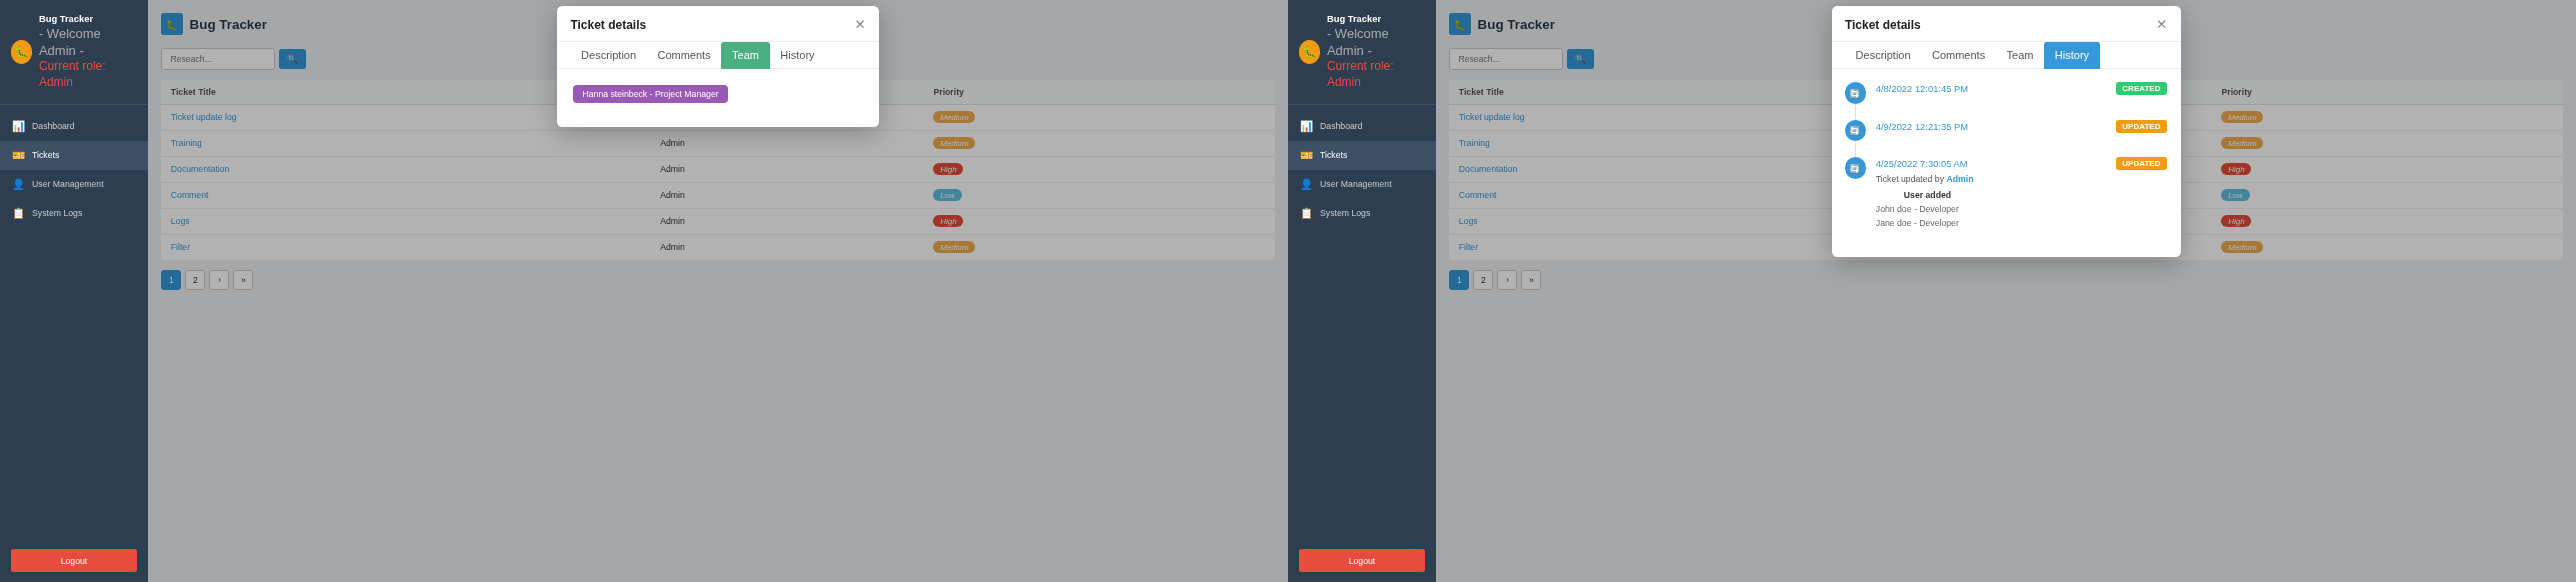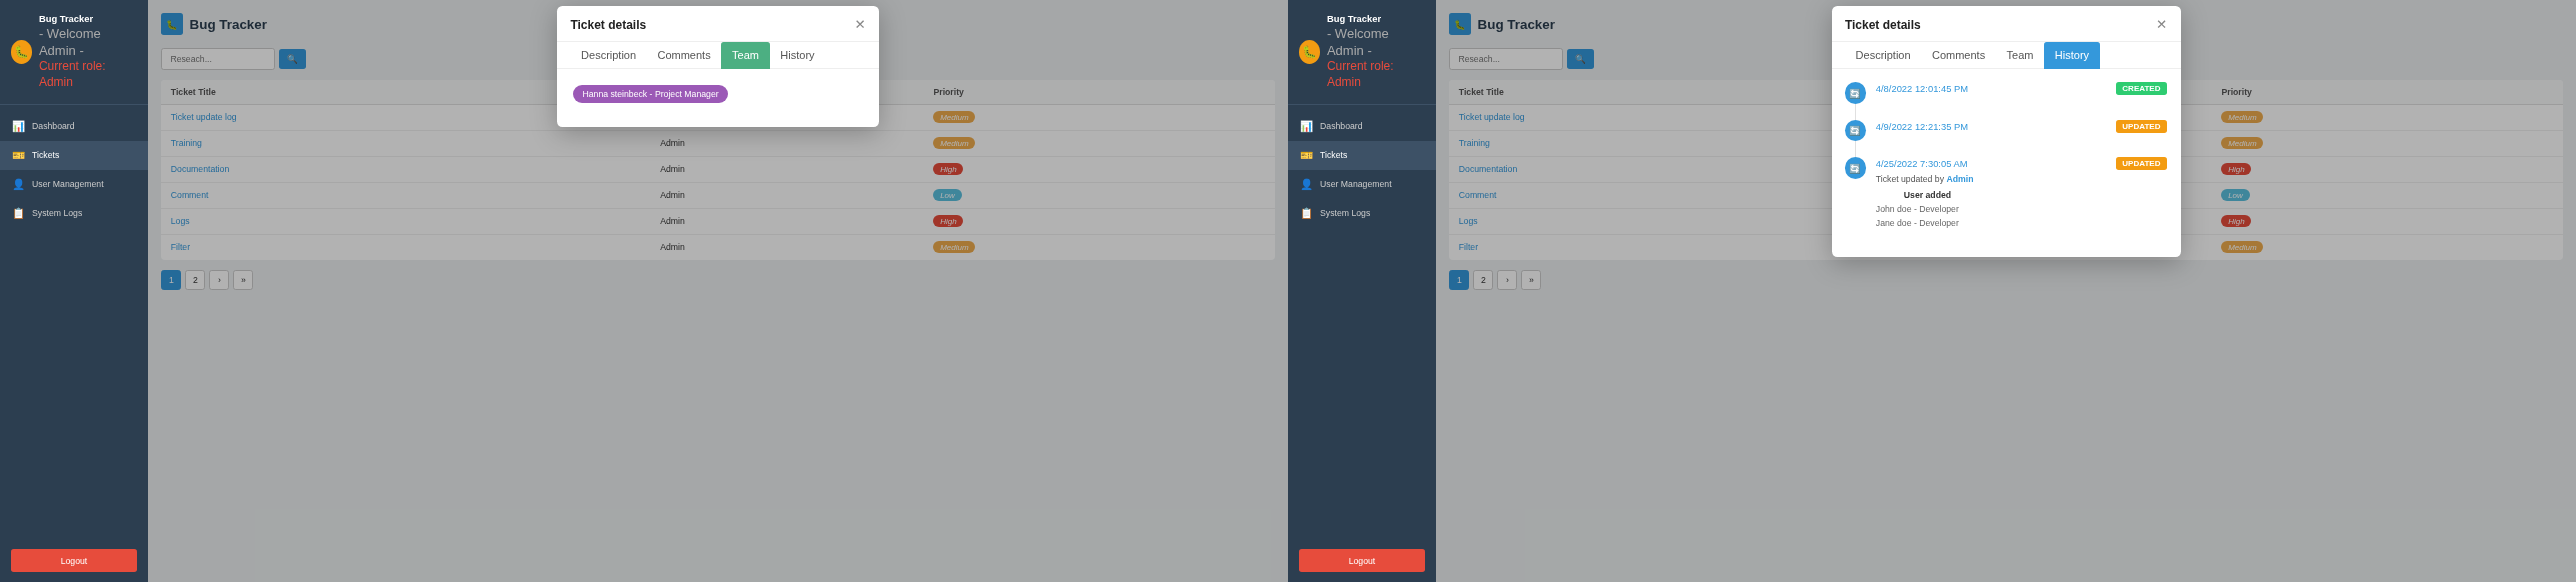--- a/index.html
+++ b/index.html
@@ -235,21 +235,21 @@
       color: white;
       background: #3498db;
       border-radius: 2.7px 2.7px 0 0;
     }
     .modal-body { padding: 13.4px; }
 
     
     .team-tag {
       display: inline-block;
       padding: 4px 9.4px;
-      border-radius: 9px;
+      border-radius: 4px;
       font-size: 8.7px;
       margin: 2.7px;
       cursor: default;
     }
     .team-tag-purple { background: #9b59b6; color: white; }
     .team-tag-yellow { background: #f1c40f; color: #333; border: 0.7px solid #e0b000; }
 
     
     .history-entry {
       display: flex;

